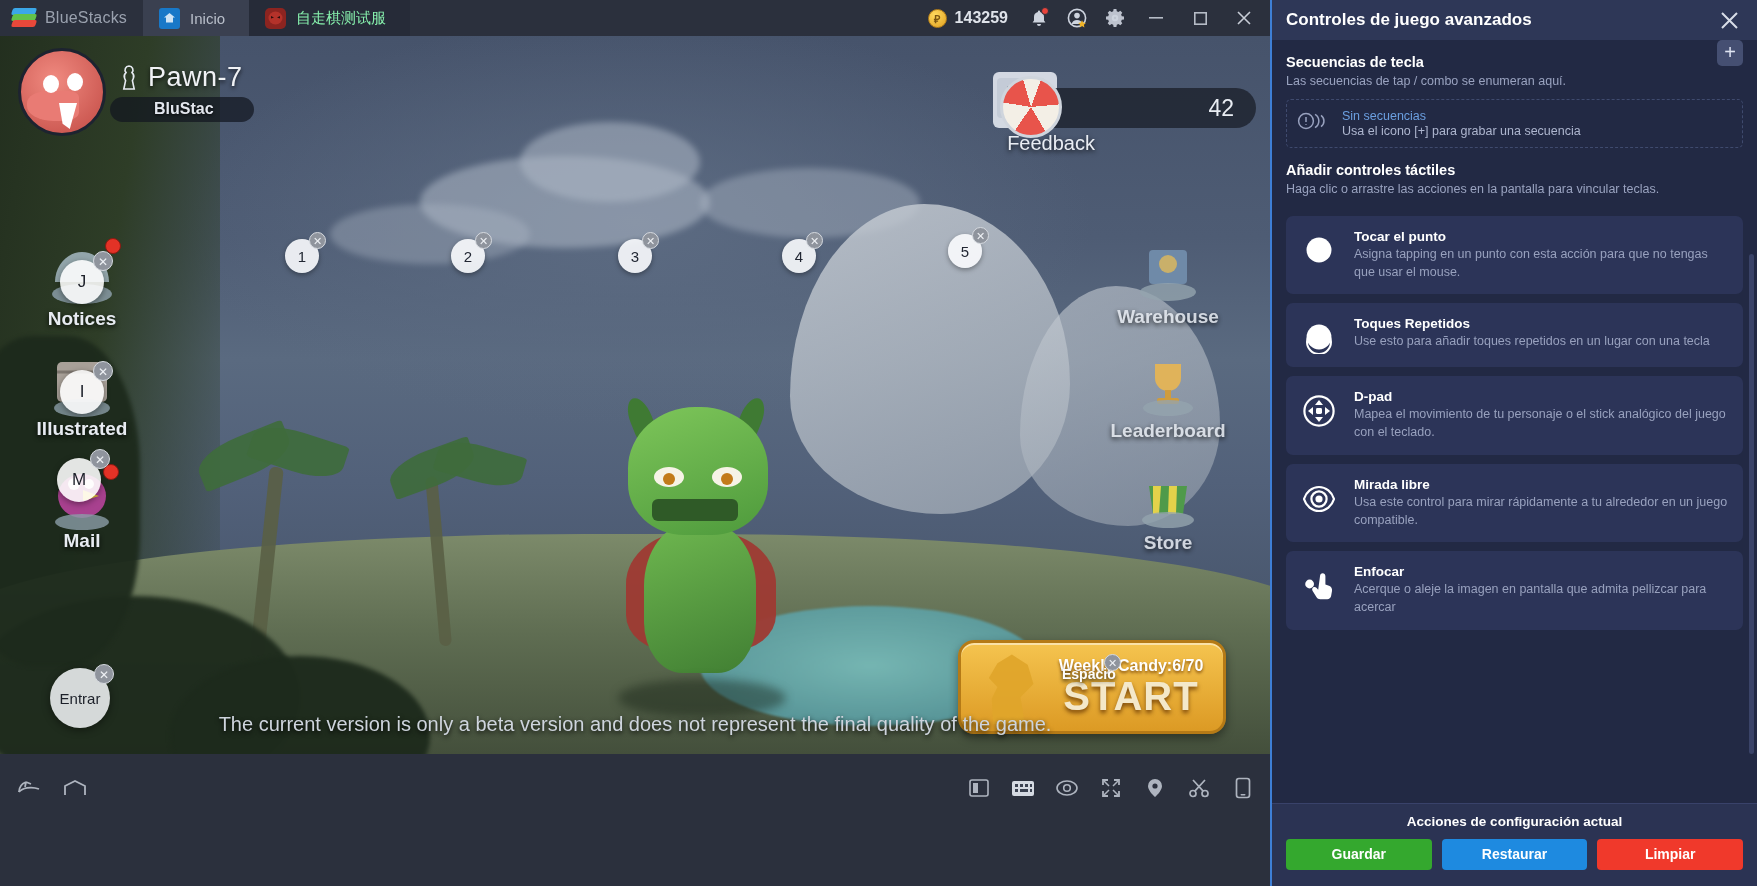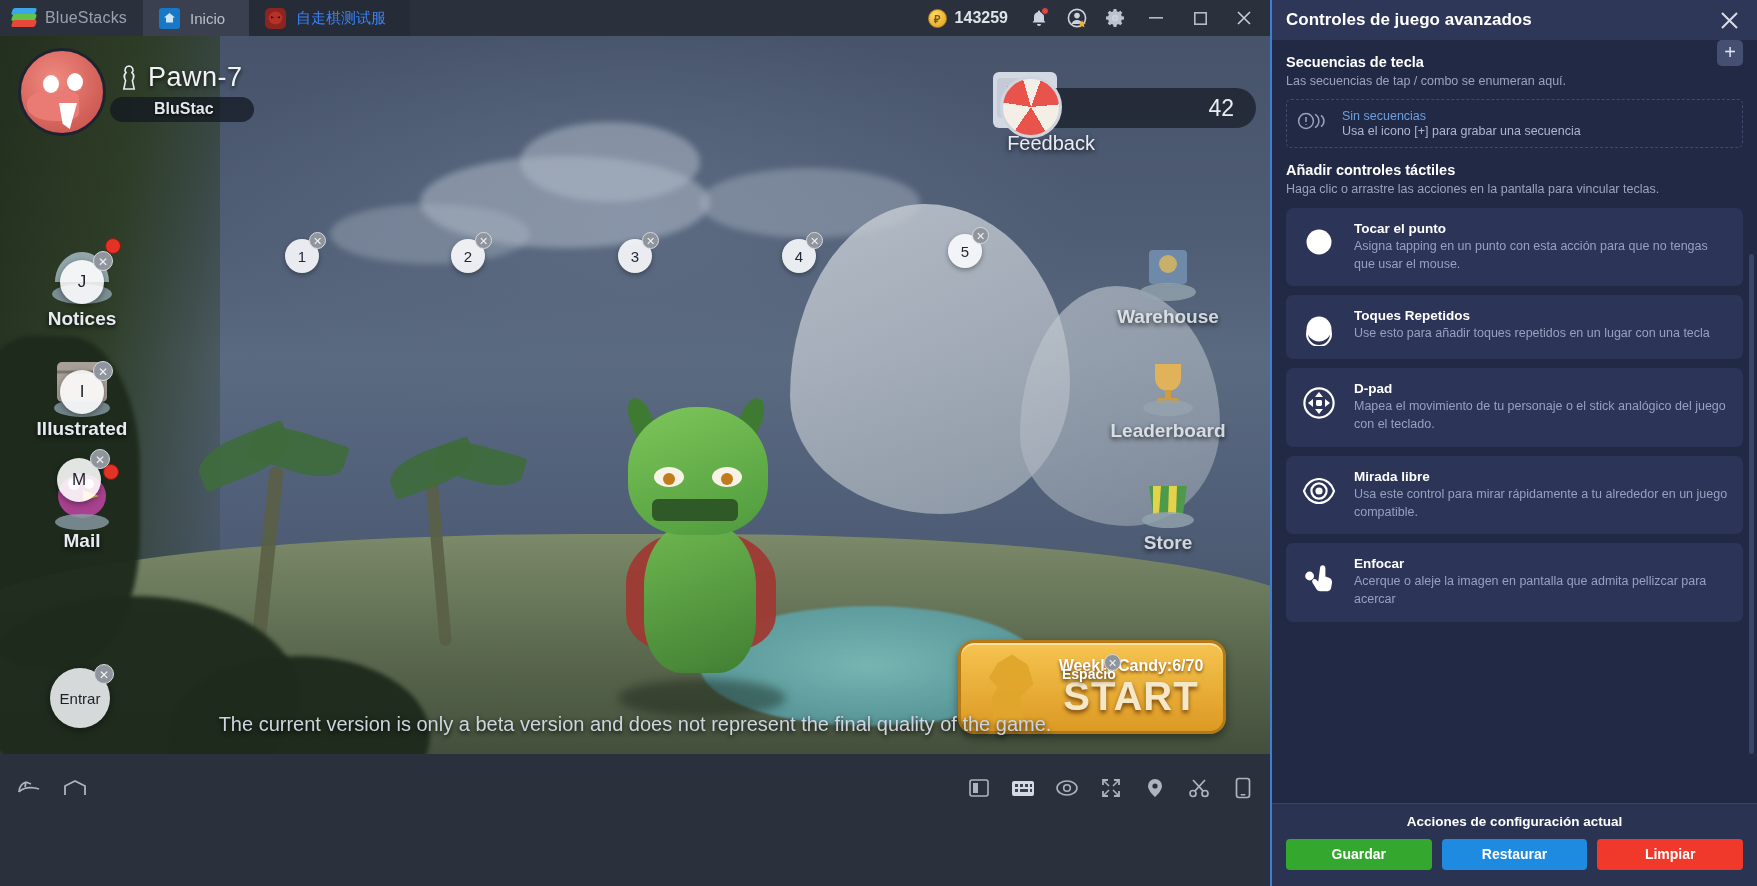--- a/index.html
+++ b/index.html
@@ -36,21 +36,21 @@
     display:flex; align-items:center; gap:10px; height:40px;
     padding:0 24px 0 16px; position:relative;
   }
   .tab.home { background:#3a4050; }
   .tab.game { background:#262b38; }
   .tab-ico { width:21px; height:21px; border-radius:3px; display:flex;
     align-items:center; justify-content:center; flex:0 0 auto; }
   .tab-ico.home { background:#1878c8; }
   .tab-ico.game { background:#8c2420; border-radius:5px; }
   .tab-label { color:#b9bfca; font-size:15px; white-space:nowrap; }
-  .tab.game .tab-label { color:#3b82f6; }
+  .tab.game .tab-label { color:#86efac; }
 
   .tb-right { margin-left:auto; display:flex; align-items:center; gap:4px; padding-right:6px; }
   .coin-wrap { display:flex; align-items:center; gap:8px; margin-right:10px; }
   .coin {
     width:19px;height:19px;border-radius:50%;
     background:radial-gradient(circle at 35% 30%, #ffd95e, #e0a020);
     border:1.5px solid #b8811a; display:flex;align-items:center;justify-content:center;
     font-size:11px;color:#7a5410;font-weight:bold;
   }
   .coin-val { color:#dfe3ea; font-size:16px; font-weight:bold; }
@@ -296,21 +296,21 @@
   }
 
   .empty-seq {
     margin-top:9px; border:1px dashed #3f4a6e; border-radius:5px;
     padding:9px 10px; display:flex; gap:11px; align-items:center;
   }
   .seq-ico { flex:0 0 auto; }
   .seq-t1 { color:#6b9fe0; font-size:12.5px; }
   .seq-t2 { color:#aeb6cf; font-size:12.5px; margin-top:1px; }
 
-  .cards { margin-top:10px; }
+  .cards { margin-top:18px; }
   .card {
     background:#2c3458; border-radius:7px;
     padding:13px 14px 13px 12px; margin-bottom:9px;
     display:flex; gap:14px; align-items:flex-start; cursor:pointer;
   }
   .card-ico { width:42px; flex:0 0 auto; display:flex; justify-content:center; padding-top:6px; }
   .card-title { color:#fff; font-size:13.5px; font-weight:bold; }
   .card-desc { color:#98a1be; font-size:12.5px; line-height:1.42; margin-top:2px; }
 
   .scrollbar {

